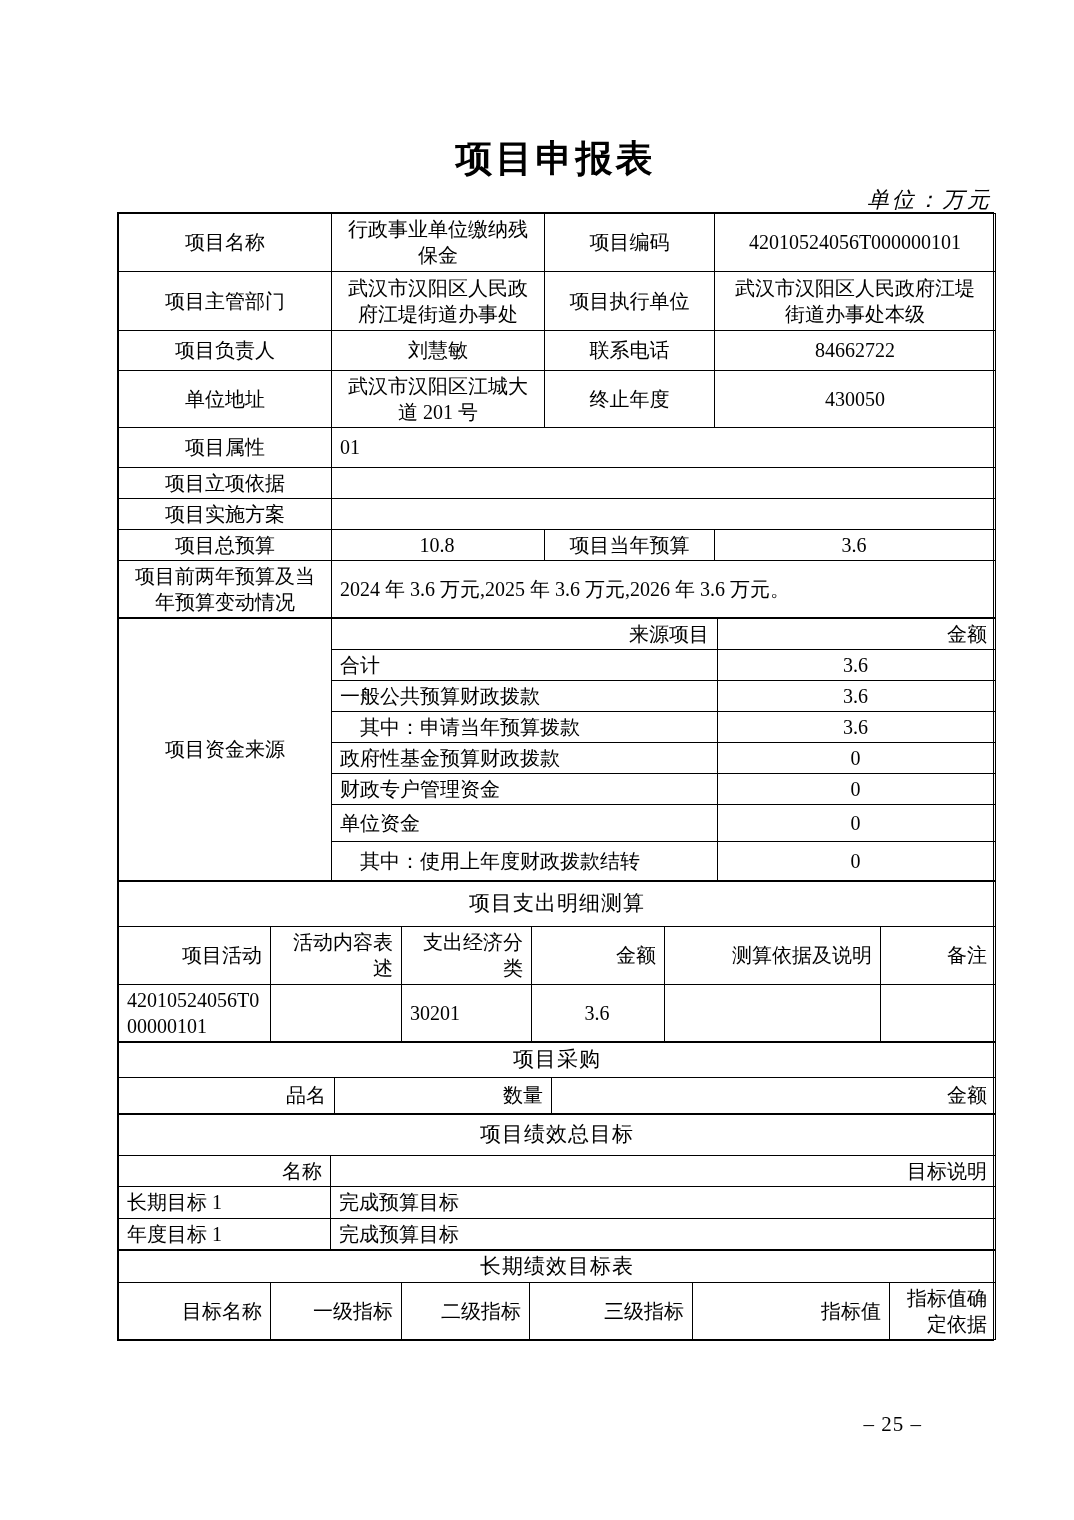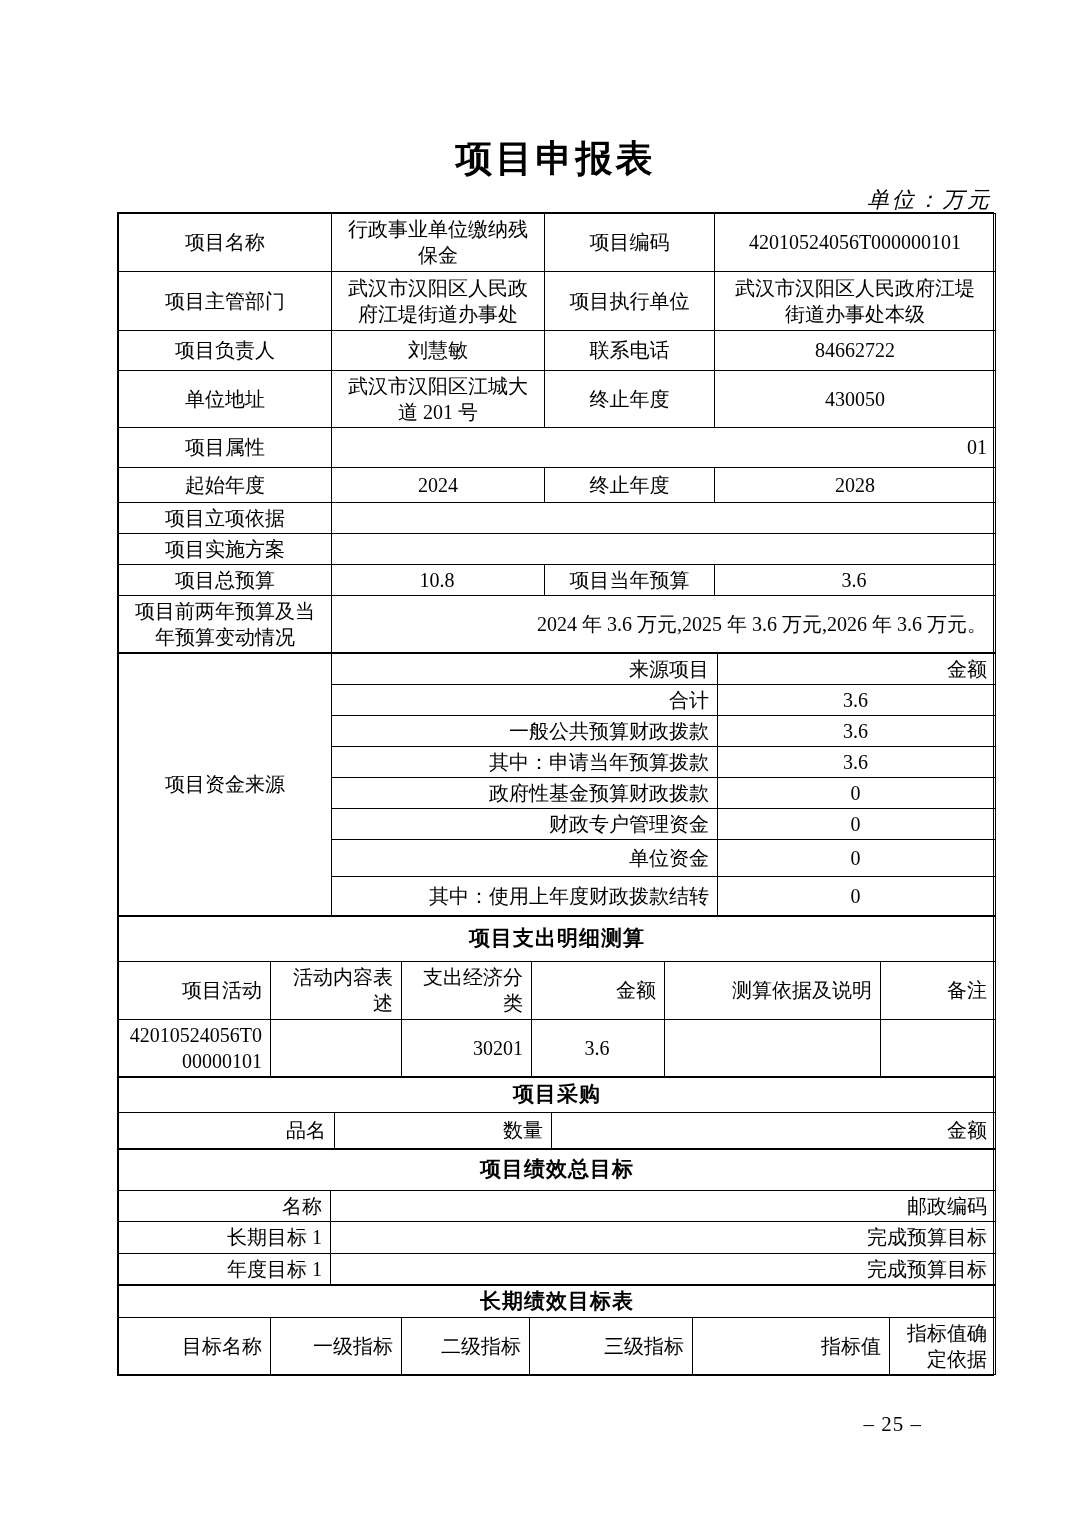--- a/index.html
+++ b/index.html
@@ -40,28 +40,28 @@
     font-size: 20px;
   }
   td {
     border: 1px solid #000;
     vertical-align: middle;
     padding: 2px 8px;
     line-height: 1.3;
     overflow: hidden;
   }
   .c { text-align: right; }
-  .l { text-align: right; }
+  .l { text-align: left; }
   .r { text-align: center; padding-right: 10px; }
   .lab { text-align: center; padding: 2px 12px; }
   .val { text-align: center; padding: 2px 12px; }
   .indent { padding-left: 28px; }
   .sec-title {
     text-align: center;
-    font-weight: bold;
+    font-weight: normal;
     font-size: 21px;
     letter-spacing: 1px;
   }
   .break-all { word-break: break-all; }
   .page-number {
     position: absolute;
     top: 1412px;
     right: 152px;
     font-size: 21px;
     letter-spacing: 1px;
@@ -106,26 +106,20 @@
       <tr style="height:52px">
         <td class="lab">单位地址</td>
         <td class="val">武汉市汉阳区江城大道 201 号</td>
         <td class="lab">终止年度</td>
         <td class="val">430050</td>
       </tr>
       <tr style="height:40px">
         <td class="lab">项目属性</td>
         <td class="l" colspan="3">01</td>
       </tr>
-      <tr style="height:35px">
-        <td class="lab">起始年度</td>
-        <td class="val">2024</td>
-        <td class="lab">终止年度</td>
-        <td class="val">2028</td>
-      </tr>
       <tr style="height:28px">
         <td class="lab">项目立项依据</td>
         <td class="l" colspan="3"></td>
       </tr>
       <tr style="height:30px">
         <td class="lab">项目实施方案</td>
         <td class="l" colspan="3"></td>
       </tr>
       <tr style="height:29px">
         <td class="lab">项目总预算</td>
@@ -237,21 +231,21 @@
       <colgroup>
           <col style="width:212px">
           <col style="width:665px">
         </colgroup>
       <tbody>
           <tr style="height:41px">
         <td class="sec-title" colspan="2">项目绩效总目标</td>
       </tr>
       <tr style="height:28px">
         <td class="c">名称</td>
-        <td class="c">邮政编码</td>
+        <td class="c">目标说明</td>
       </tr>
       <tr style="height:32px">
         <td class="l">长期目标 1</td>
         <td class="l">完成预算目标</td>
       </tr>
       <tr style="height:27px">
         <td class="l">年度目标 1</td>
         <td class="l">完成预算目标</td>
       </tr>
     </tbody>

